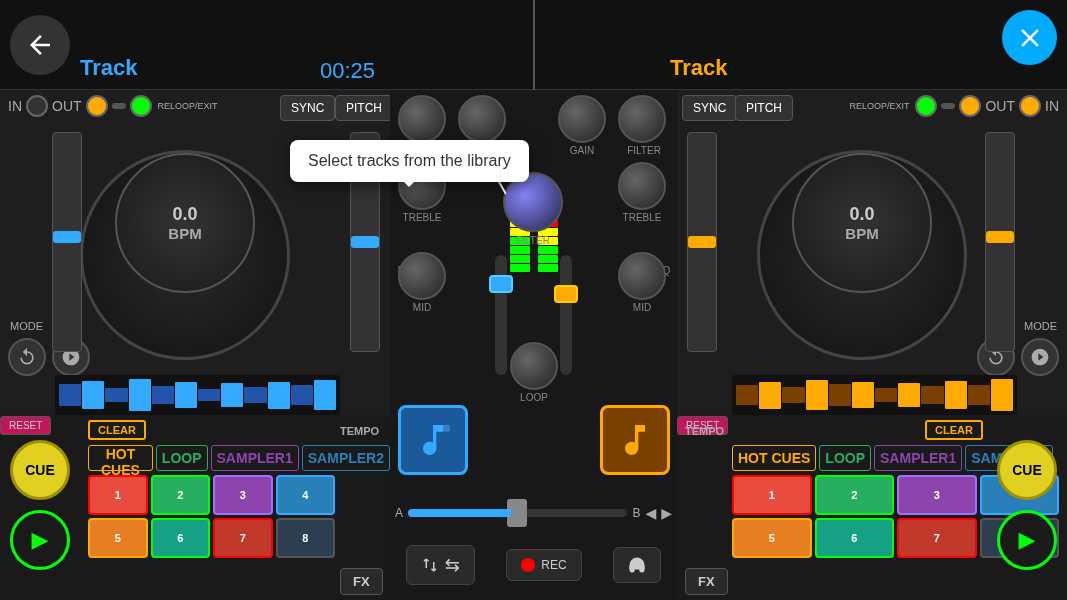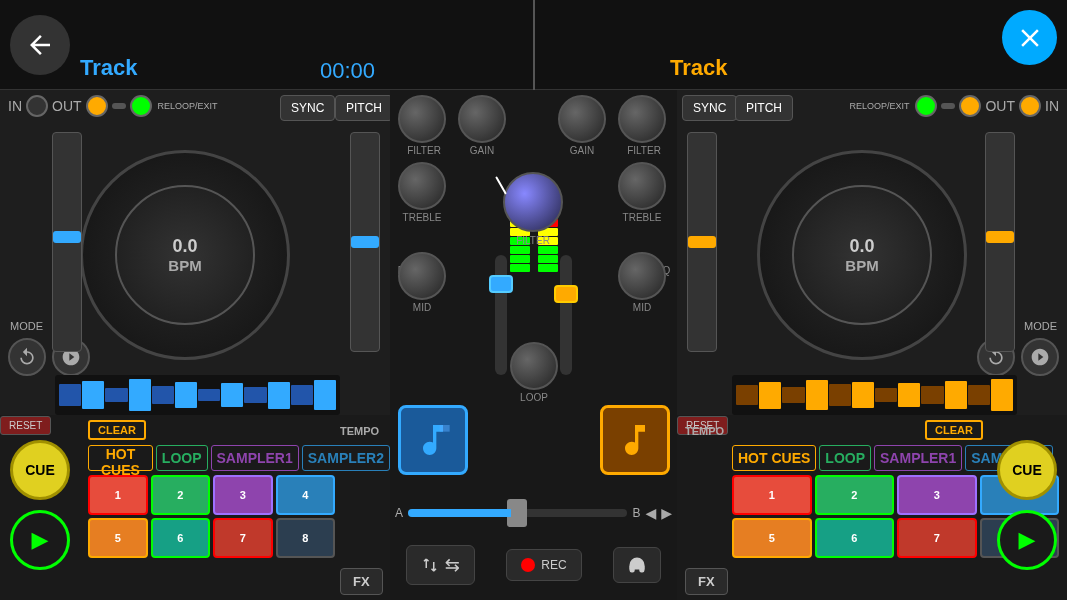--- a/index.html
+++ b/index.html
@@ -131,21 +131,21 @@
 
     
     .turntable {
       position: absolute;
       top: 60px; left: 80px;
       width: 210px; height: 210px;
       border-radius: 50%;
       background: radial-gradient(circle at 50% 50%, #2a2a2a, #111);
       border: 3px solid #444;
       display: flex;
-      align-items: center;
+      align-items: flex-start;
       justify-content: center;
     }
     .turntable-inner {
       width: 140px; height: 140px;
       border-radius: 50%;
       background: radial-gradient(circle at 50% 50%, #333, #1a1a1a);
       border: 2px solid #555;
       display: flex;
       flex-direction: column;
       align-items: center;
@@ -392,21 +392,21 @@
       background: #2a2a2a;
       border: 1px solid #555;
       color: #ccc;
       font-size: 13px;
       font-weight: bold;
       padding: 5px 12px;
       border-radius: 4px;
       cursor: pointer;
     }
     .reset-btn {
-      background: #7f1d1d;
+      background: #be185d;
       border: 1px solid #555;
       color: #ccc;
       font-size: 10px;
       padding: 3px 8px;
       border-radius: 3px;
       cursor: pointer;
     }
 
     
     .tab-btn {
@@ -422,21 +422,21 @@
 </head>
 <body>
 
 <div class="top-bar">
   <button class="back-btn">
     <svg viewBox="0 0 24 24">
         <path d="M20 11H7.83l5.59-5.59L12 4l-8 8 8 8 1.41-1.41L7.83 13H20v-2z"></path>
       </svg>
   </button>
   <span class="track-left">Track</span>
-  <span class="time-left" style="left:320px;top:58px;position:absolute;">00:00</span>
+  <span class="time-left" style="left:320px;top:58px;position:absolute;">00:25</span>
   <div class="center-line"></div>
   <span class="track-right" style="position:absolute;left:670px;top:55px;">Track</span>
   <button class="close-btn">
     <svg viewBox="0 0 24 24">
         <path d="M19 6.41L17.59 5 12 10.59 6.41 5 5 6.41 10.59 12 5 17.59 6.41 19 12 13.41 17.59 19 19 17.59 13.41 12z"></path>
       </svg>
   </button>
 </div>
 
 <div class="main">
@@ -772,14 +772,17 @@
         <button class="pad-btn" style="background:#c0392b;border:2px solid #f00;">7</button>
         <button class="pad-btn" style="background:#2c3e50;border:2px solid #555;">8</button>
       </div>
 
       
       <button style="position:absolute;bottom:100px;right:10px;width:60px;height:60px;border-radius:50%;background:#e0d020;border:3px solid #a09000;color:#000;font-size:14px;font-weight:bold;cursor:pointer;">CUE</button>
       <button style="position:absolute;bottom:30px;right:10px;width:60px;height:60px;border-radius:50%;background:#1a1a1a;border:3px solid #0f0;color:#0f0;font-size:22px;cursor:pointer;display:flex;align-items:center;justify-content:center;">▶</button>
     </div>
   </div>
 
+  <div class="tooltip">
+    <span>Select tracks from the library</span>
+  </div>
 
 </div>
 
 </body></html>

